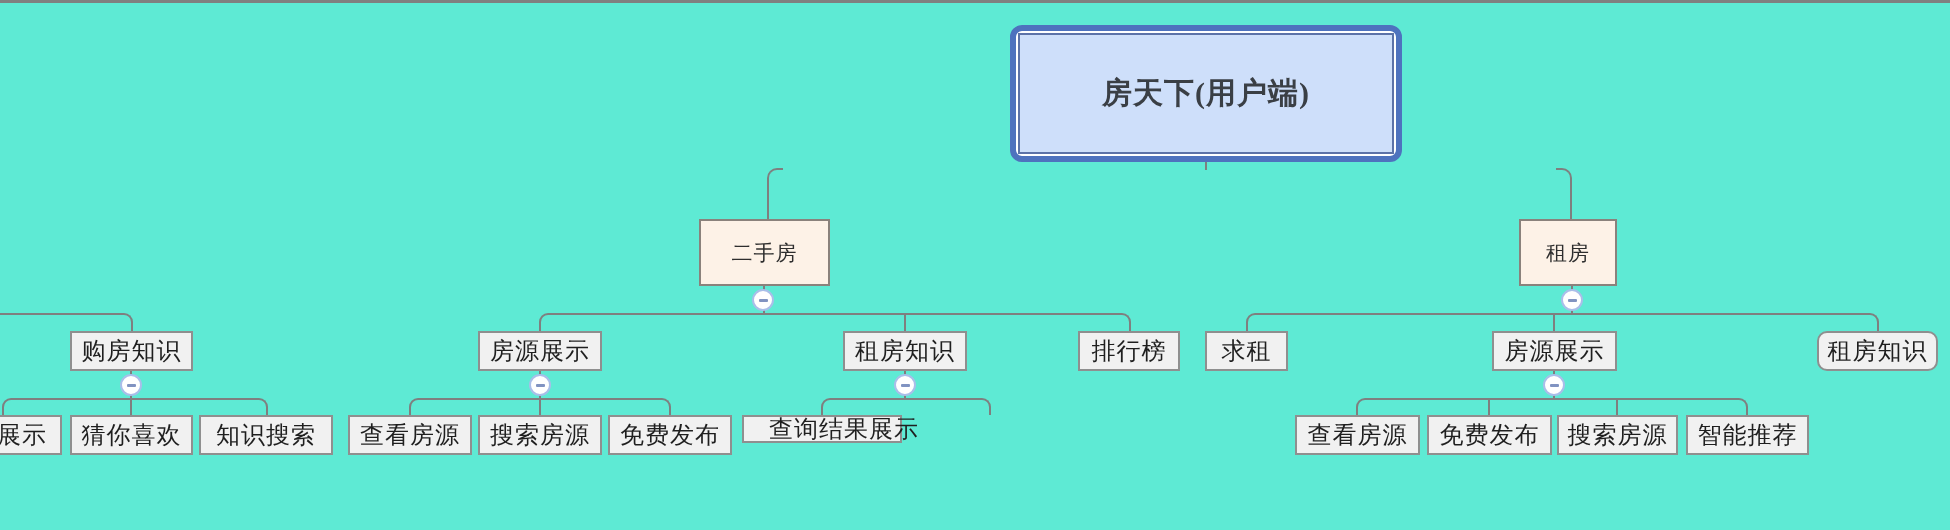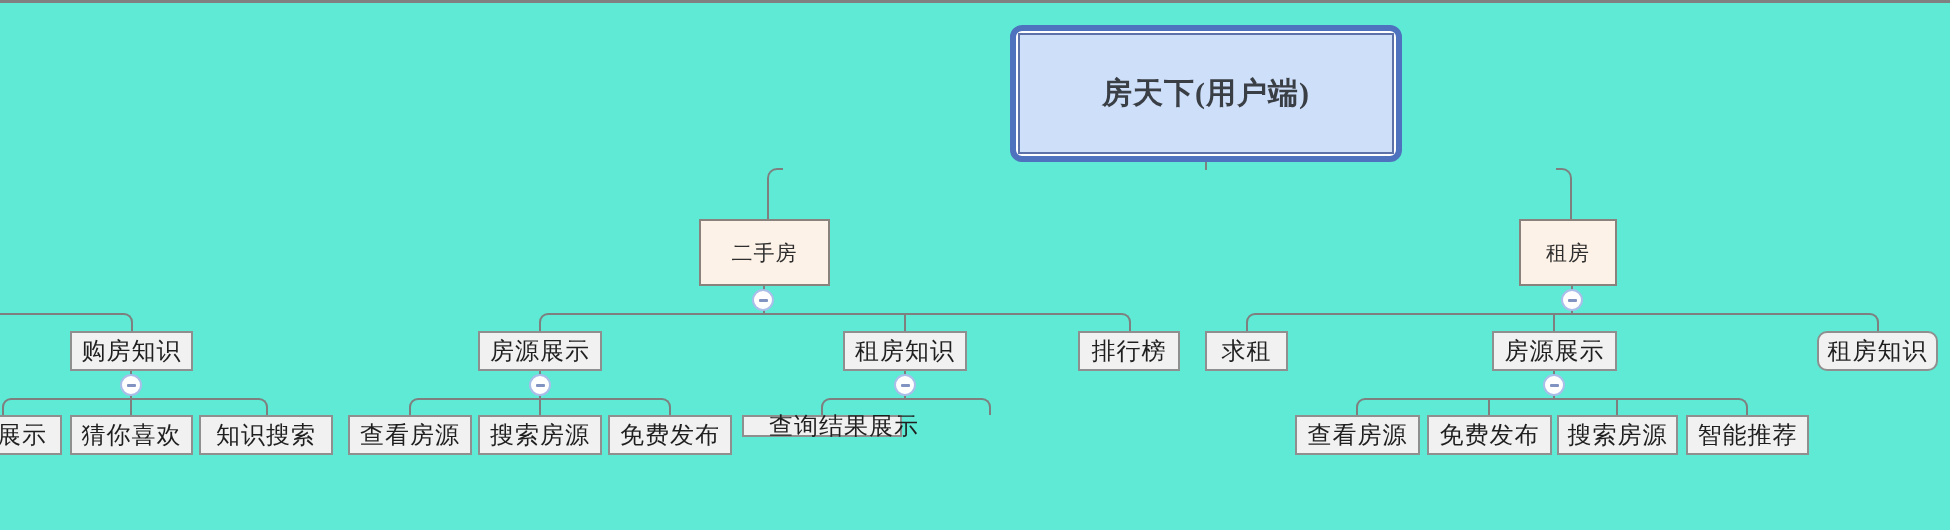--- a/index.html
+++ b/index.html
@@ -104,21 +104,21 @@
   <div class="node leaf" style="left:1205px;top:331px;width:83px;height:40px;">求租</div>
   <div class="node leaf" style="left:1492px;top:331px;width:125px;height:40px;">房源展示</div>
   <div class="node leaf" style="left:1817px;top:331px;width:121px;height:40px;border-radius:10px;">租房知识</div>
 
   <div class="node leaf clipped" style="left:-58px;top:415px;width:120px;height:40px;">展示</div>
   <div class="node leaf" style="left:199px;top:415px;width:134px;height:40px;">知识搜索</div>
   <div class="node leaf" style="left:70px;top:415px;width:123px;height:40px;">猜你喜欢</div>
   <div class="node leaf" style="left:348px;top:415px;width:124px;height:40px;">查看房源</div>
   <div class="node leaf" style="left:478px;top:415px;width:124px;height:40px;">搜索房源</div>
   <div class="node leaf" style="left:608px;top:415px;width:124px;height:40px;">免费发布</div>
-  <div class="node leaf" style="left:742px;top:415px;width:160px;height:22px;padding-left:44px;">查询结果展示</div>
+  <div class="node leaf" style="left:742px;top:415px;width:160px;height:28px;padding-left:44px;">查询结果展示</div>
   <div class="node leaf" style="left:1295px;top:415px;width:125px;height:40px;">查看房源</div>
   <div class="node leaf" style="left:1427px;top:415px;width:125px;height:40px;">免费发布</div>
   <div class="node leaf" style="left:1557px;top:415px;width:121px;height:40px;">搜索房源</div>
   <div class="node leaf" style="left:1686px;top:415px;width:123px;height:40px;">智能推荐</div>
 
   <div class="collapse" style="left:752px;top:289px;">
     <div class="minus"></div>
   </div>
   <div class="collapse" style="left:1561px;top:289px;">
     <div class="minus"></div>

